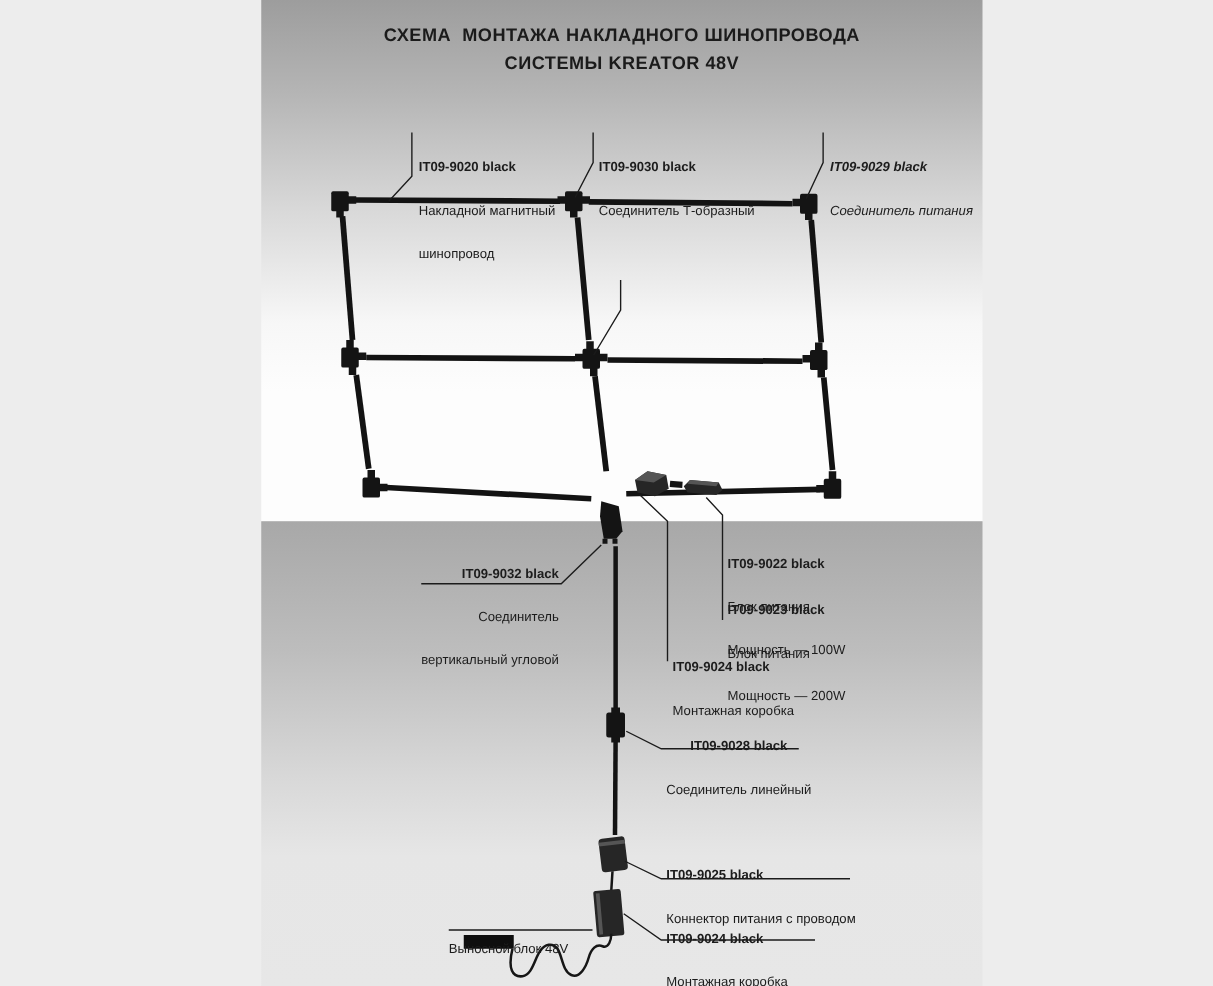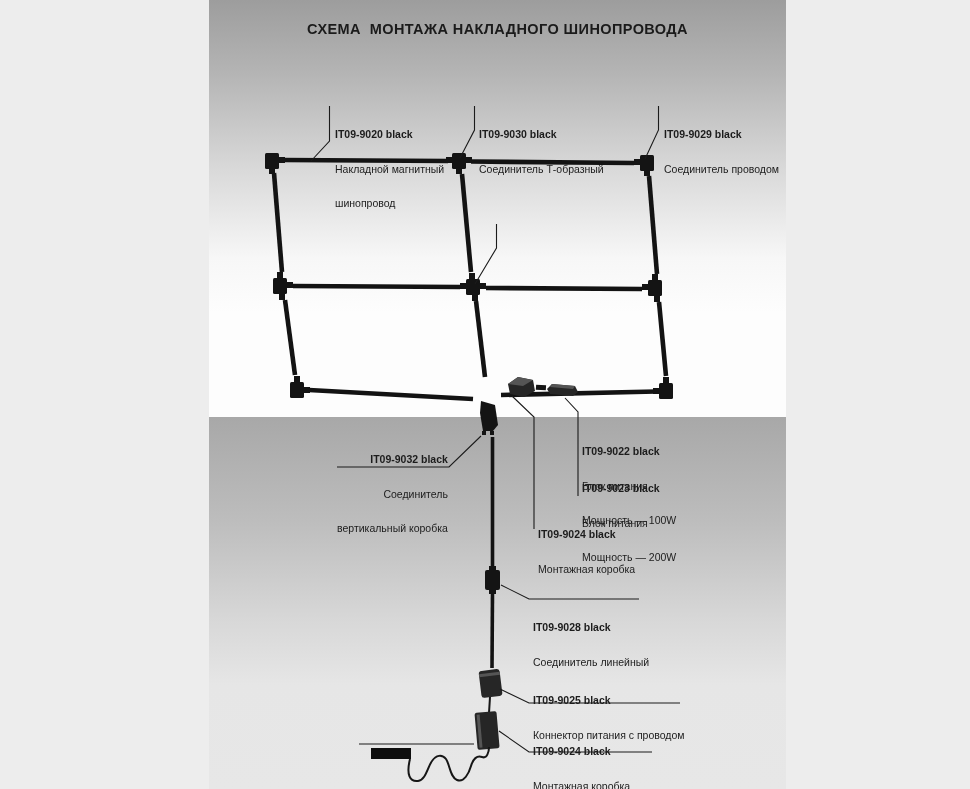--- a/index.html
+++ b/index.html
@@ -38,20 +38,21 @@
 </style>
 </head>
 <body>
 
 <div id="page">
   <div class="bg-top"></div>
   <div class="bg-bottom"></div>
 
   <div class="title">
     <div class="title-line">СХЕМА  МОНТАЖА НАКЛАДНОГО ШИНОПРОВОДА</div>
+    <div class="title-line">СИСТЕМЫ KREATOR 48V</div>
   </div>
 
   <svg class="overlay" width="970" height="789" viewBox="0 0 970 789">
 
     <g>
       <line class="track" x1="272" y1="160" x2="436" y2="161"></line>
       <line class="track" x1="459" y1="161.5" x2="622" y2="163"></line>
       <line class="track" x1="281" y1="286" x2="448" y2="287"></line>
       <line class="track" x1="474" y1="288" x2="630" y2="289"></line>
       <line class="track" x1="297" y1="390" x2="461" y2="399"></line>
@@ -169,57 +170,60 @@
     <div class="code">IT09-9020 black</div>
     <div>Накладной магнитный</div>
     <div>шинопровод</div>
   </div>
 
   <div class="callout" style="left:467px; top:106px;">
     <div class="code">IT09-9030 black</div>
     <div>Соединитель Т-образный</div>
   </div>
 
-  <div class="callout" style="left:652px; top:106px;">
+  <div class="callout" style="left:652px; top:106px;font-style:italic;">
     <div class="code">IT09-9029 black</div>
-    <div>Соединитель проводом</div>
+    <div>Соединитель питания</div>
   </div>
 
 
   <div class="callout" style="left:325px; top:431px;text-align:right;">
     <div class="code">IT09-9032 black</div>
     <div>Соединитель</div>
-    <div>вертикальный коробка</div>
+    <div>вертикальный угловой</div>
   </div>
 
   <div class="callout" style="left:570px; top:423px;">
     <div class="code">IT09-9022 black</div>
     <div>Блок питания</div>
     <div>Мощность — 100W</div>
   </div>
 
   <div class="callout" style="left:570px; top:460px;">
     <div class="code">IT09-9023 black</div>
     <div>Блок питания</div>
     <div>Мощность — 200W</div>
   </div>
 
   <div class="callout" style="left:526px; top:506px;">
     <div class="code">IT09-9024 black</div>
     <div>Монтажная коробка</div>
   </div>
 
-  <div class="callout" style="left:521px; top:599px;">
+  <div class="callout" style="left:521px; top:569px;text-align:center;">
     <div class="code">IT09-9028 black</div>
     <div>Соединитель линейный</div>
   </div>
 
   <div class="callout" style="left:521px; top:672px;">
     <div class="code">IT09-9025 black</div>
     <div>Коннектор питания с проводом</div>
   </div>
 
   <div class="callout" style="left:521px; top:723px;">
     <div class="code">IT09-9024 black</div>
     <div>Монтажная коробка</div>
   </div>
 
+  <div class="callout" style="left:347px; top:731px;">
+    <div>Выносной блок 48V</div>
+  </div>
 </div>
 
 </body></html>

